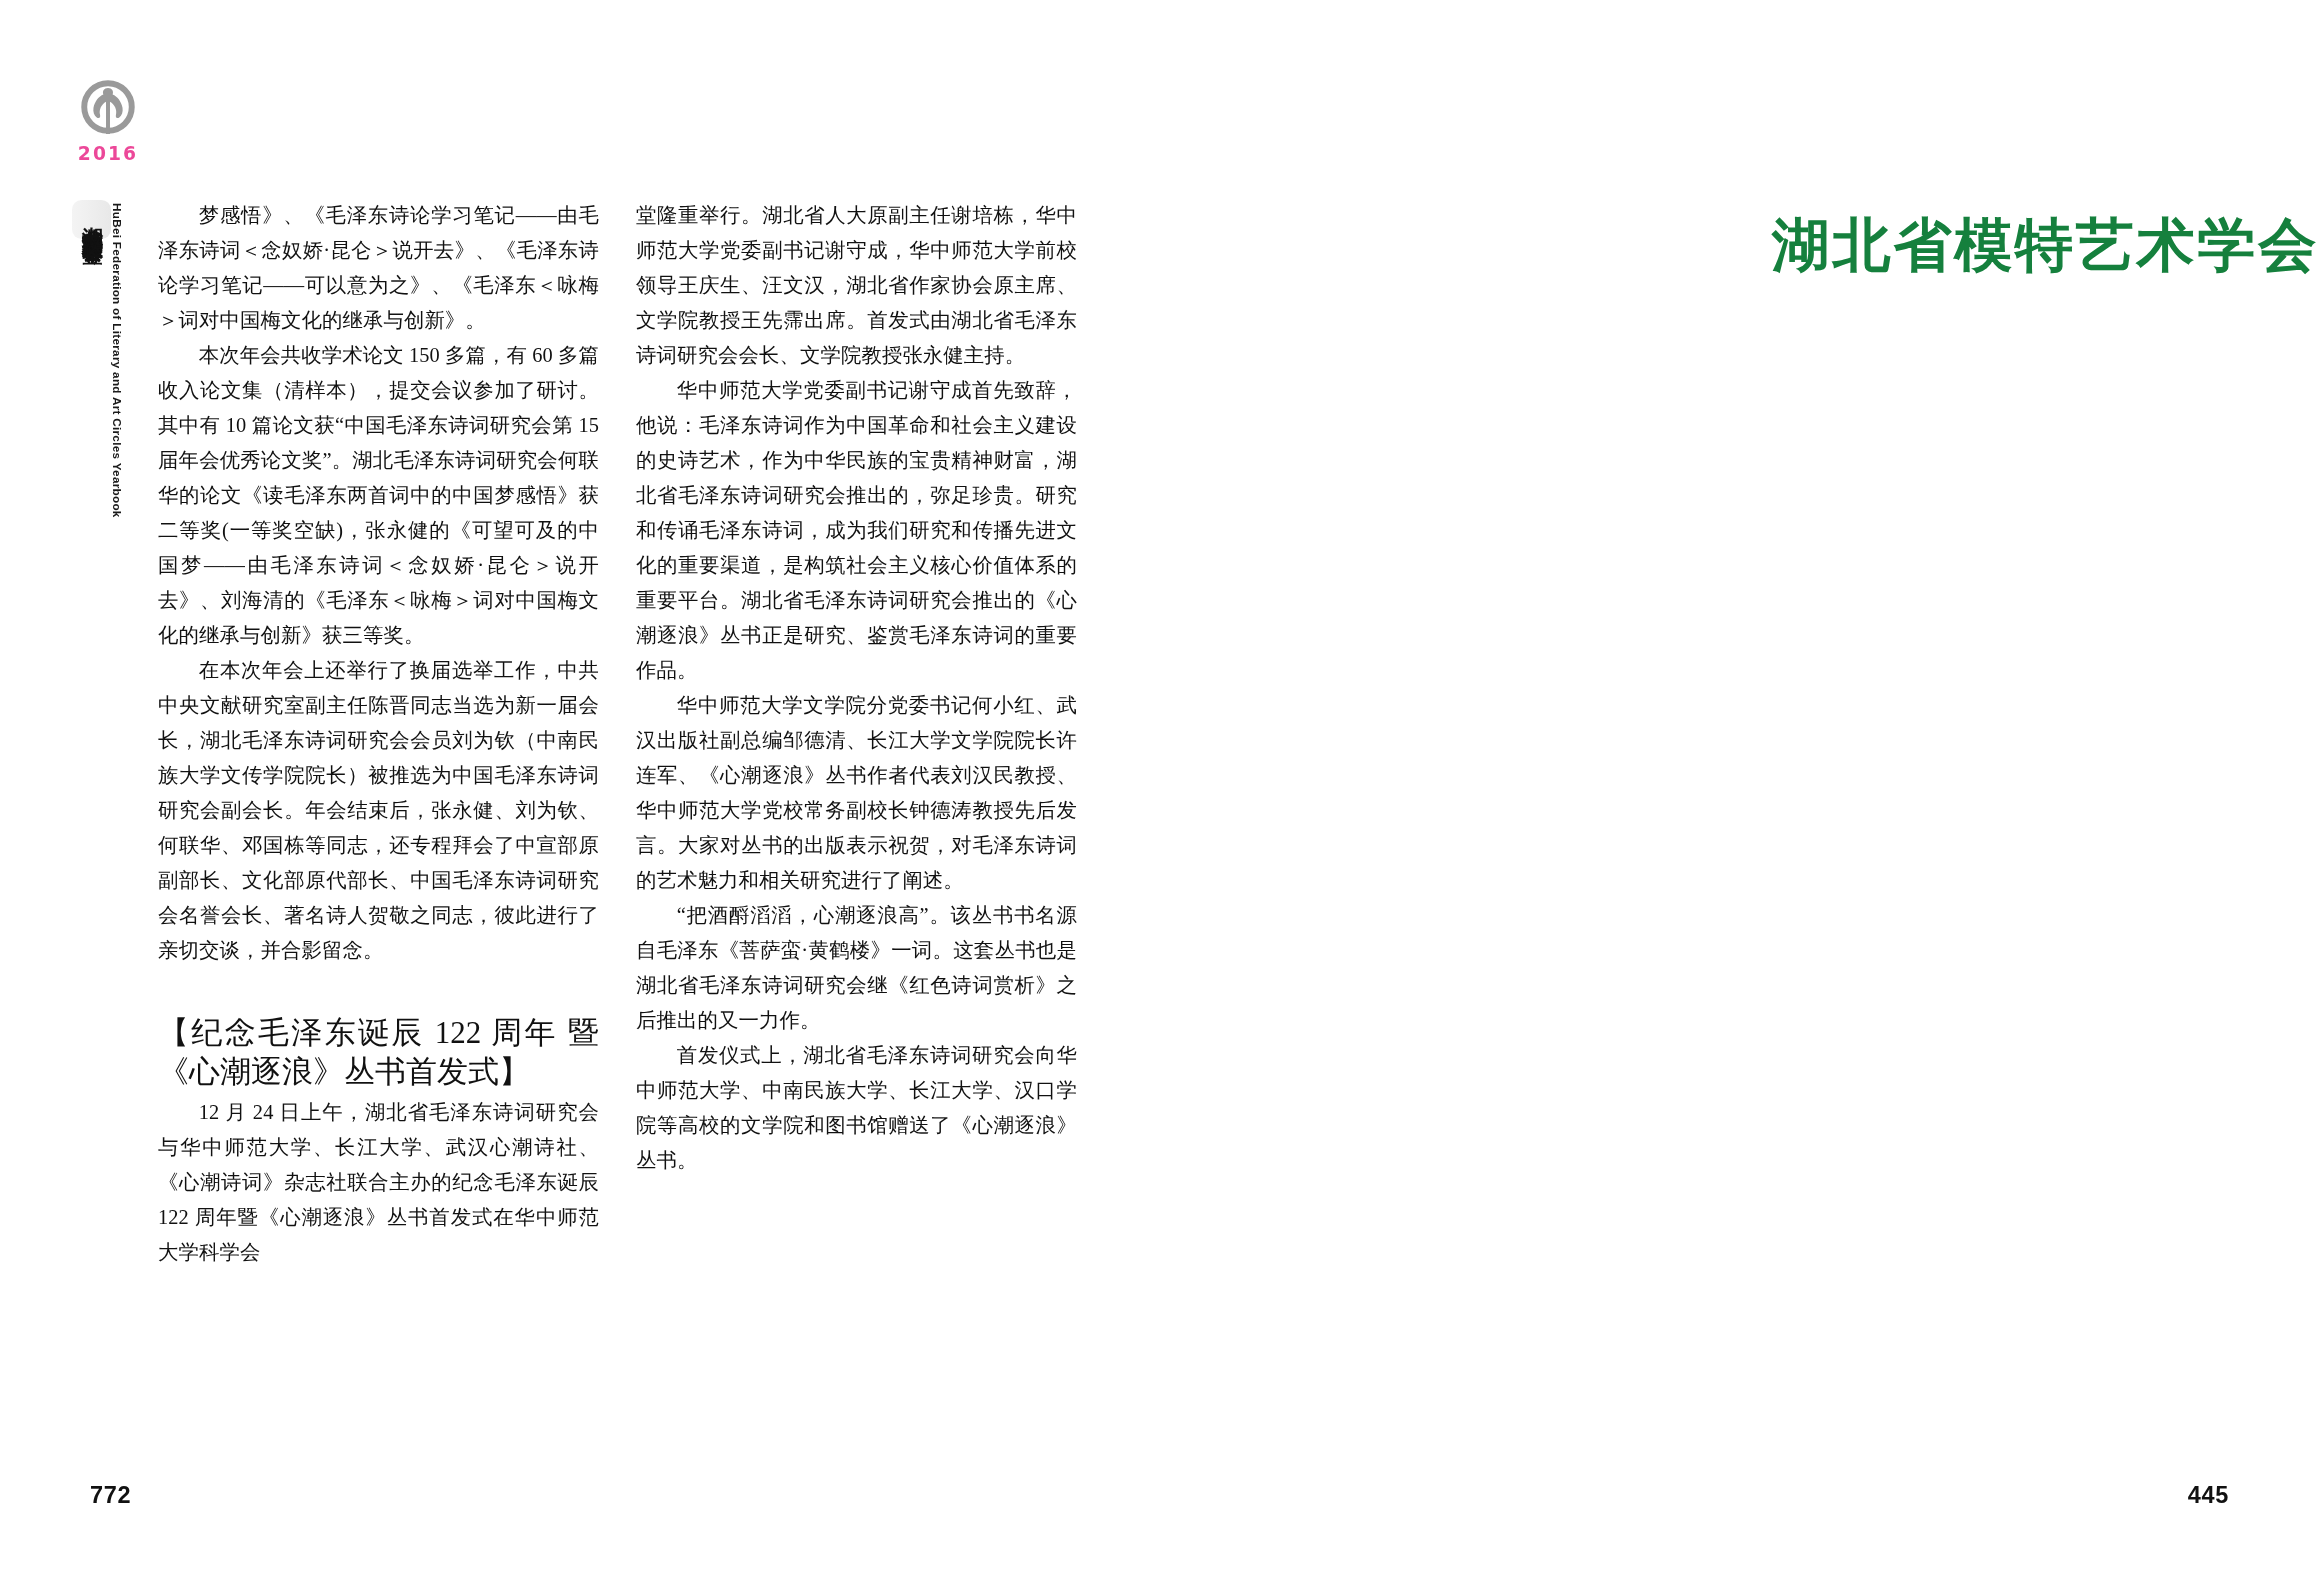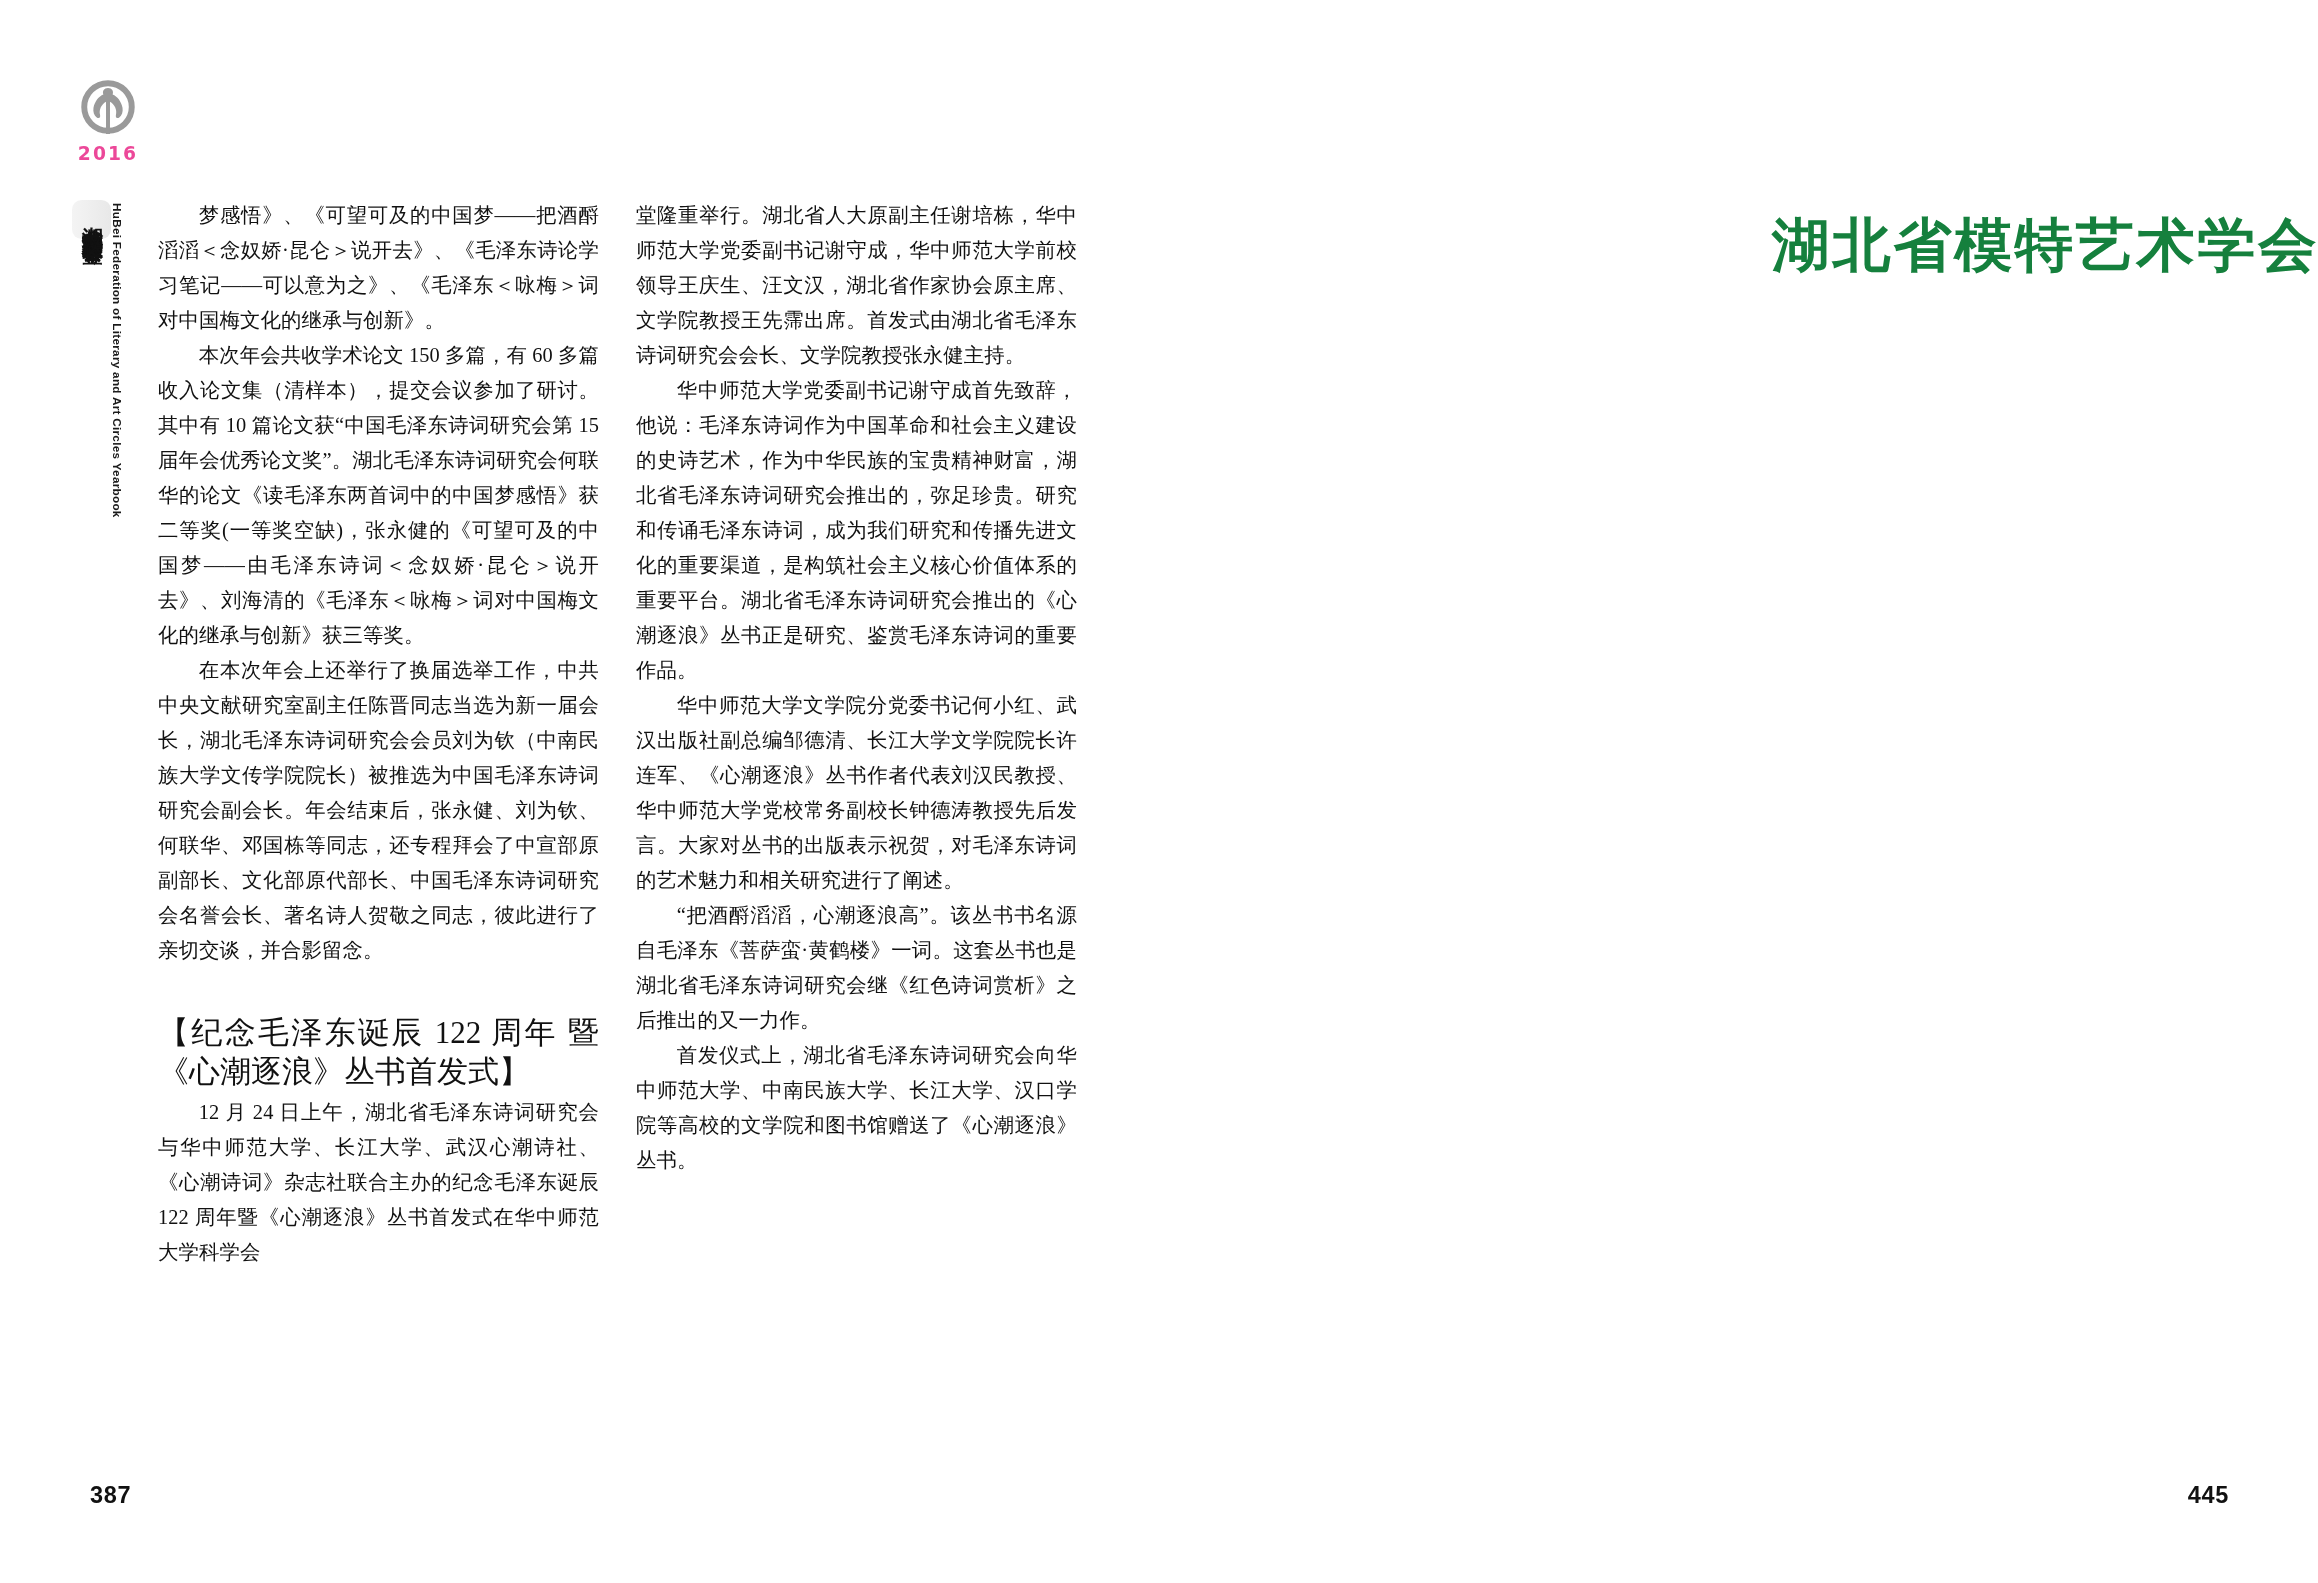--- a/index.html
+++ b/index.html
@@ -98,38 +98,38 @@
       <div class="logo-year">2016</div>
     </div>
 
     <div class="spine">
       <div class="spine-en">HuBei Federation of Literary and Art Circles Yearbook</div>
       <div class="spine-cn">湖北省文学艺术界联合会年鉴</div>
     </div>
 
     <div class="cols cols-left">
       <div class="col">
-        <p class="para">梦感悟》、《可望可及的中国梦——把酒酹滔滔＜念奴娇·昆仑＞说开去》、《毛泽东诗论学习笔记——可以意为之》、《毛泽东＜咏梅＞词对中国梅文化的继承与创新》。</p>
+        <p class="para">梦感悟》、《毛泽东诗论学习笔记——由毛泽东诗词＜念奴娇·昆仑＞说开去》、《毛泽东诗论学习笔记——可以意为之》、《毛泽东＜咏梅＞词对中国梅文化的继承与创新》。</p>
         <p class="para">本次年会共收学术论文 150 多篇，有 60 多篇收入论文集（清样本），提交会议参加了研讨。其中有 10 篇论文获“中国毛泽东诗词研究会第 15 届年会优秀论文奖”。湖北毛泽东诗词研究会何联华的论文《读毛泽东两首词中的中国梦感悟》获二等奖(一等奖空缺)，张永健的《可望可及的中国梦——由毛泽东诗词＜念奴娇·昆仑＞说开去》、刘海清的《毛泽东＜咏梅＞词对中国梅文化的继承与创新》获三等奖。</p>
         <p class="para">在本次年会上还举行了换届选举工作，中共中央文献研究室副主任陈晋同志当选为新一届会长，湖北毛泽东诗词研究会会员刘为钦（中南民族大学文传学院院长）被推选为中国毛泽东诗词研究会副会长。年会结束后，张永健、刘为钦、何联华、邓国栋等同志，还专程拜会了中宣部原副部长、文化部原代部长、中国毛泽东诗词研究会名誉会长、著名诗人贺敬之同志，彼此进行了亲切交谈，并合影留念。</p>
         <div class="gap"></div>
         <p class="sec-head">【纪念毛泽东诞辰 122 周年 暨《心潮逐浪》丛书首发式】</p>
         <p class="para">12 月 24 日上午，湖北省毛泽东诗词研究会与华中师范大学、长江大学、武汉心潮诗社、《心潮诗词》杂志社联合主办的纪念毛泽东诞辰 122 周年暨《心潮逐浪》丛书首发式在华中师范大学科学会</p>
       </div>
 
       <div class="col">
         <p class="para noind">堂隆重举行。湖北省人大原副主任谢培栋，华中师范大学党委副书记谢守成，华中师范大学前校领导王庆生、汪文汉，湖北省作家协会原主席、文学院教授王先霈出席。首发式由湖北省毛泽东诗词研究会会长、文学院教授张永健主持。</p>
         <p class="para">华中师范大学党委副书记谢守成首先致辞，他说：毛泽东诗词作为中国革命和社会主义建设的史诗艺术，作为中华民族的宝贵精神财富，湖北省毛泽东诗词研究会推出的，弥足珍贵。研究和传诵毛泽东诗词，成为我们研究和传播先进文化的重要渠道，是构筑社会主义核心价值体系的重要平台。湖北省毛泽东诗词研究会推出的《心潮逐浪》丛书正是研究、鉴赏毛泽东诗词的重要作品。</p>
         <p class="para">华中师范大学文学院分党委书记何小红、武汉出版社副总编邹德清、长江大学文学院院长许连军、《心潮逐浪》丛书作者代表刘汉民教授、华中师范大学党校常务副校长钟德涛教授先后发言。大家对丛书的出版表示祝贺，对毛泽东诗词的艺术魅力和相关研究进行了阐述。</p>
         <p class="para">“把酒酹滔滔，心潮逐浪高”。该丛书书名源自毛泽东《菩萨蛮·黄鹤楼》一词。这套丛书也是湖北省毛泽东诗词研究会继《红色诗词赏析》之后推出的又一力作。</p>
         <p class="para">首发仪式上，湖北省毛泽东诗词研究会向华中师范大学、中南民族大学、长江大学、汉口学院等高校的文学院和图书馆赠送了《心潮逐浪》丛书。</p>
       </div>
     </div>
 
-    <div class="folio folio-left">387</div>
+    <div class="folio folio-left">772</div>
   </div>
 
   <div class="page page-right">
 
     <div class="doc-title">湖北省模特艺术学会</div>
 
     <div class="folio folio-right">445</div>
   </div>
 
 </div>

